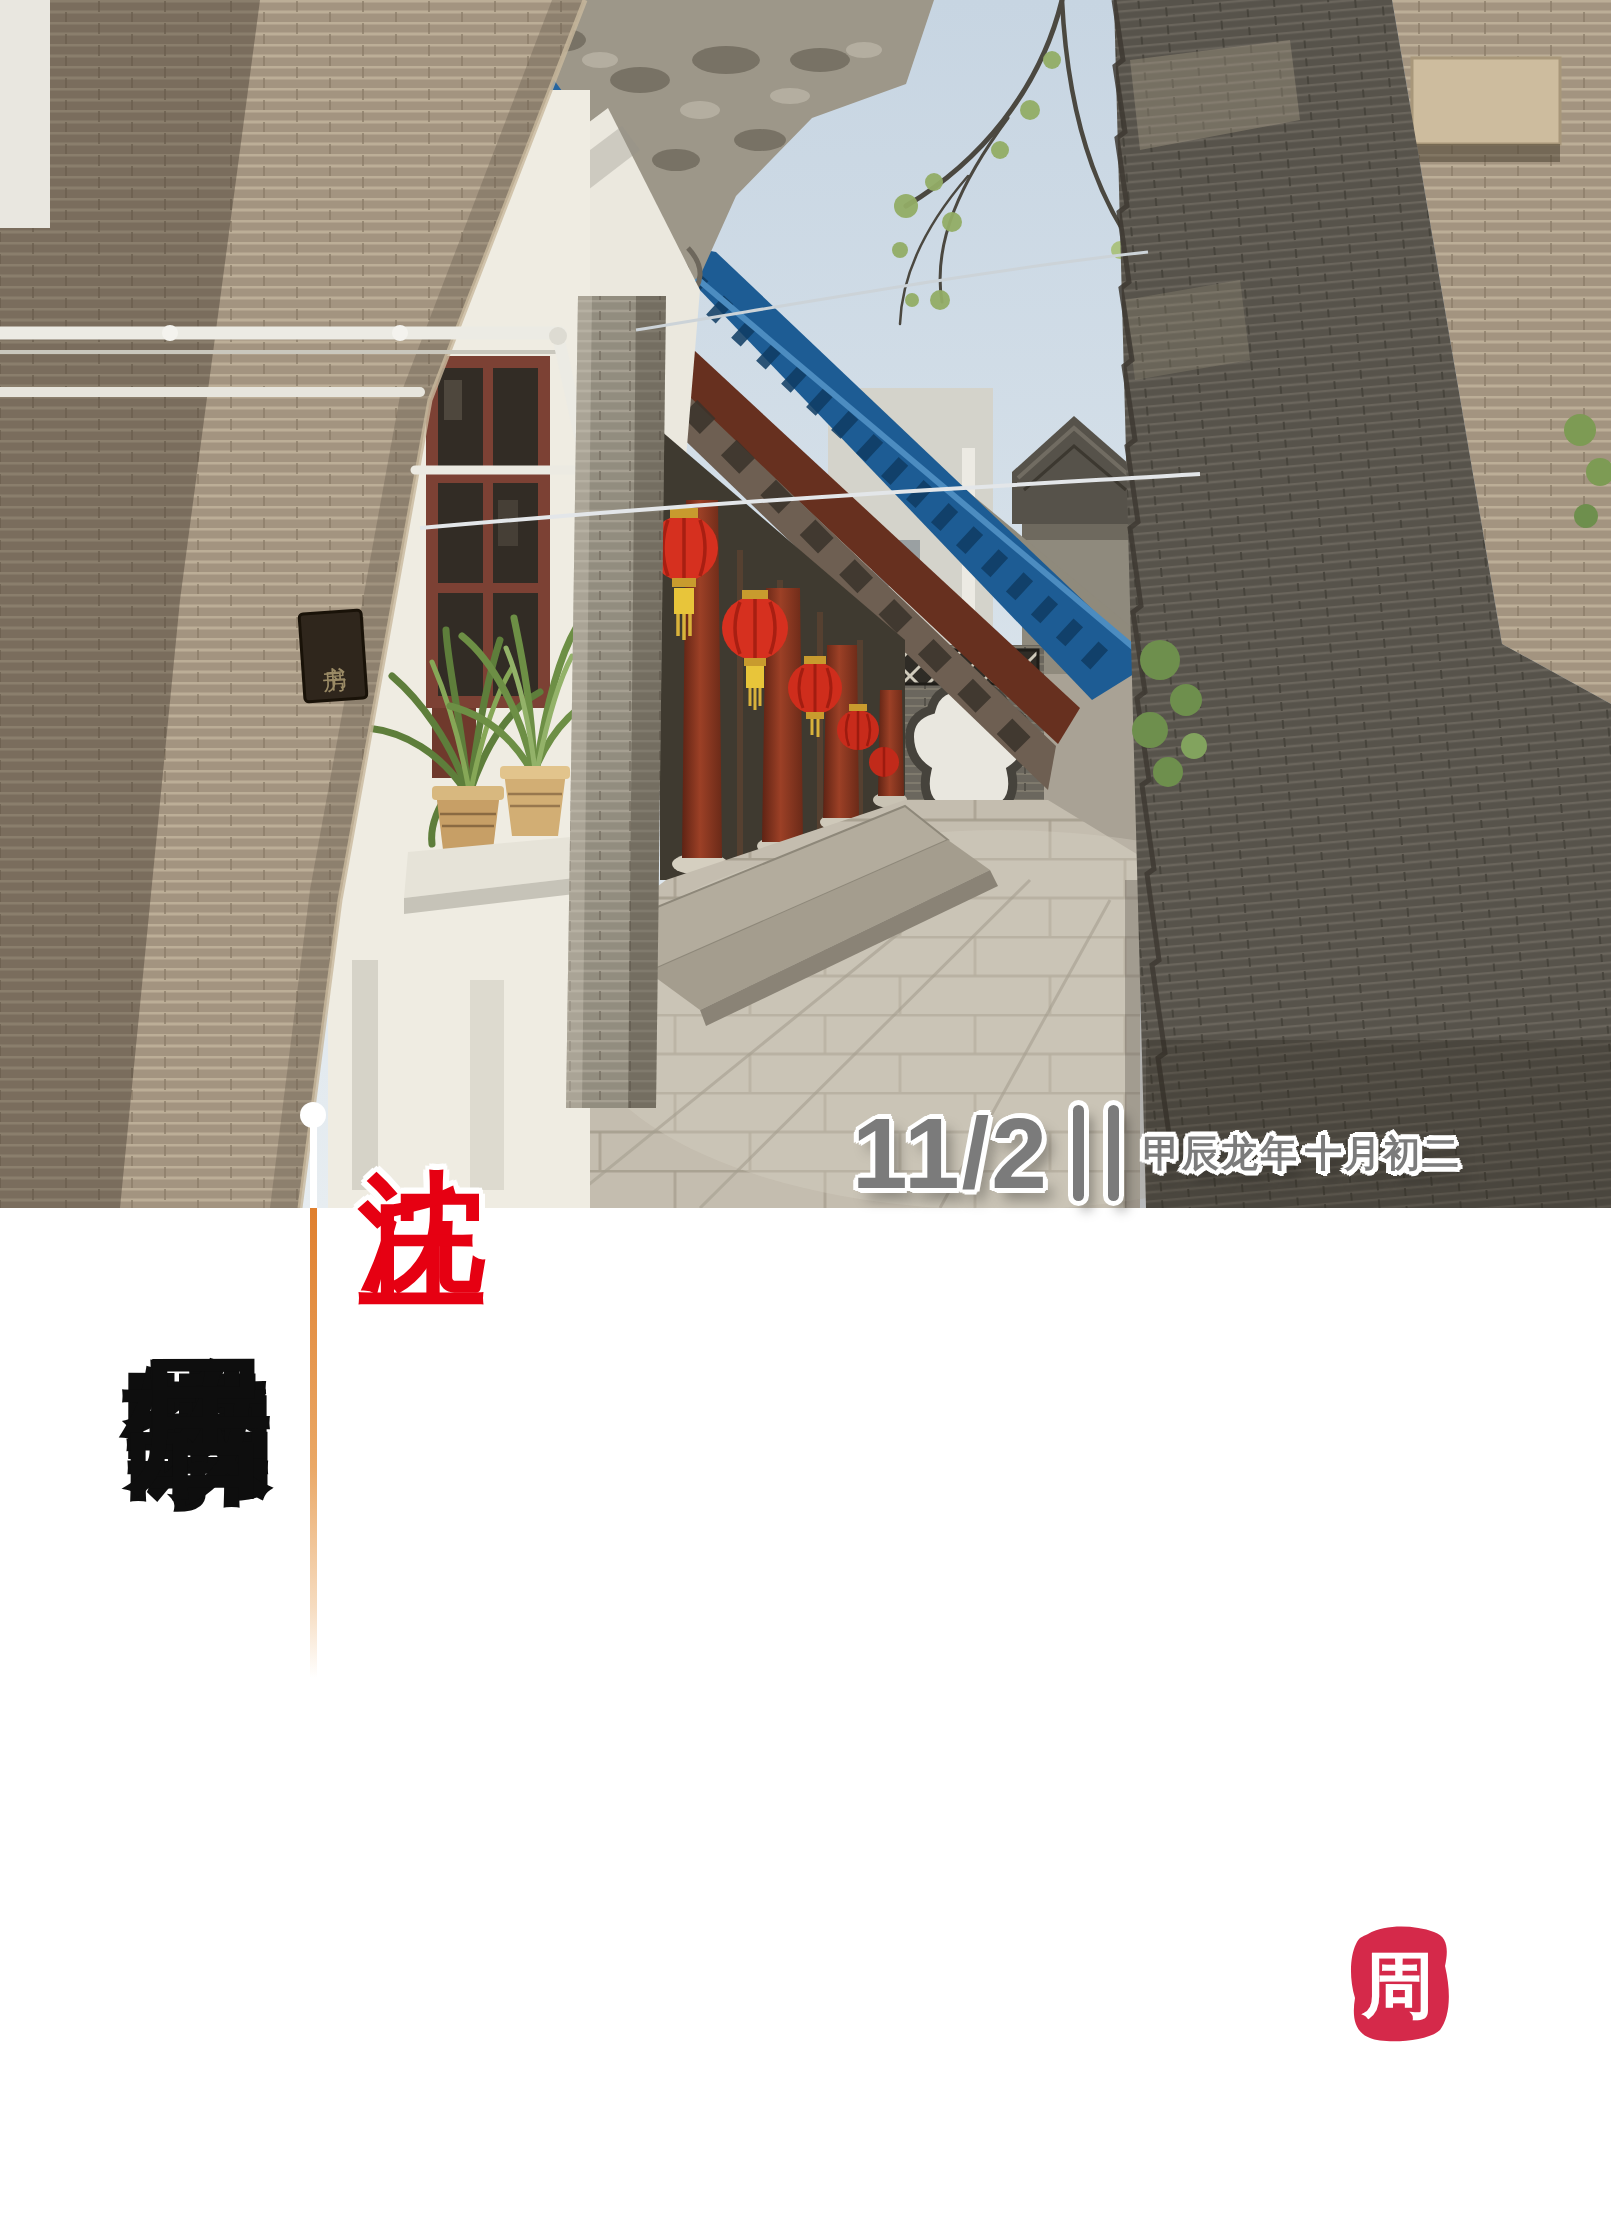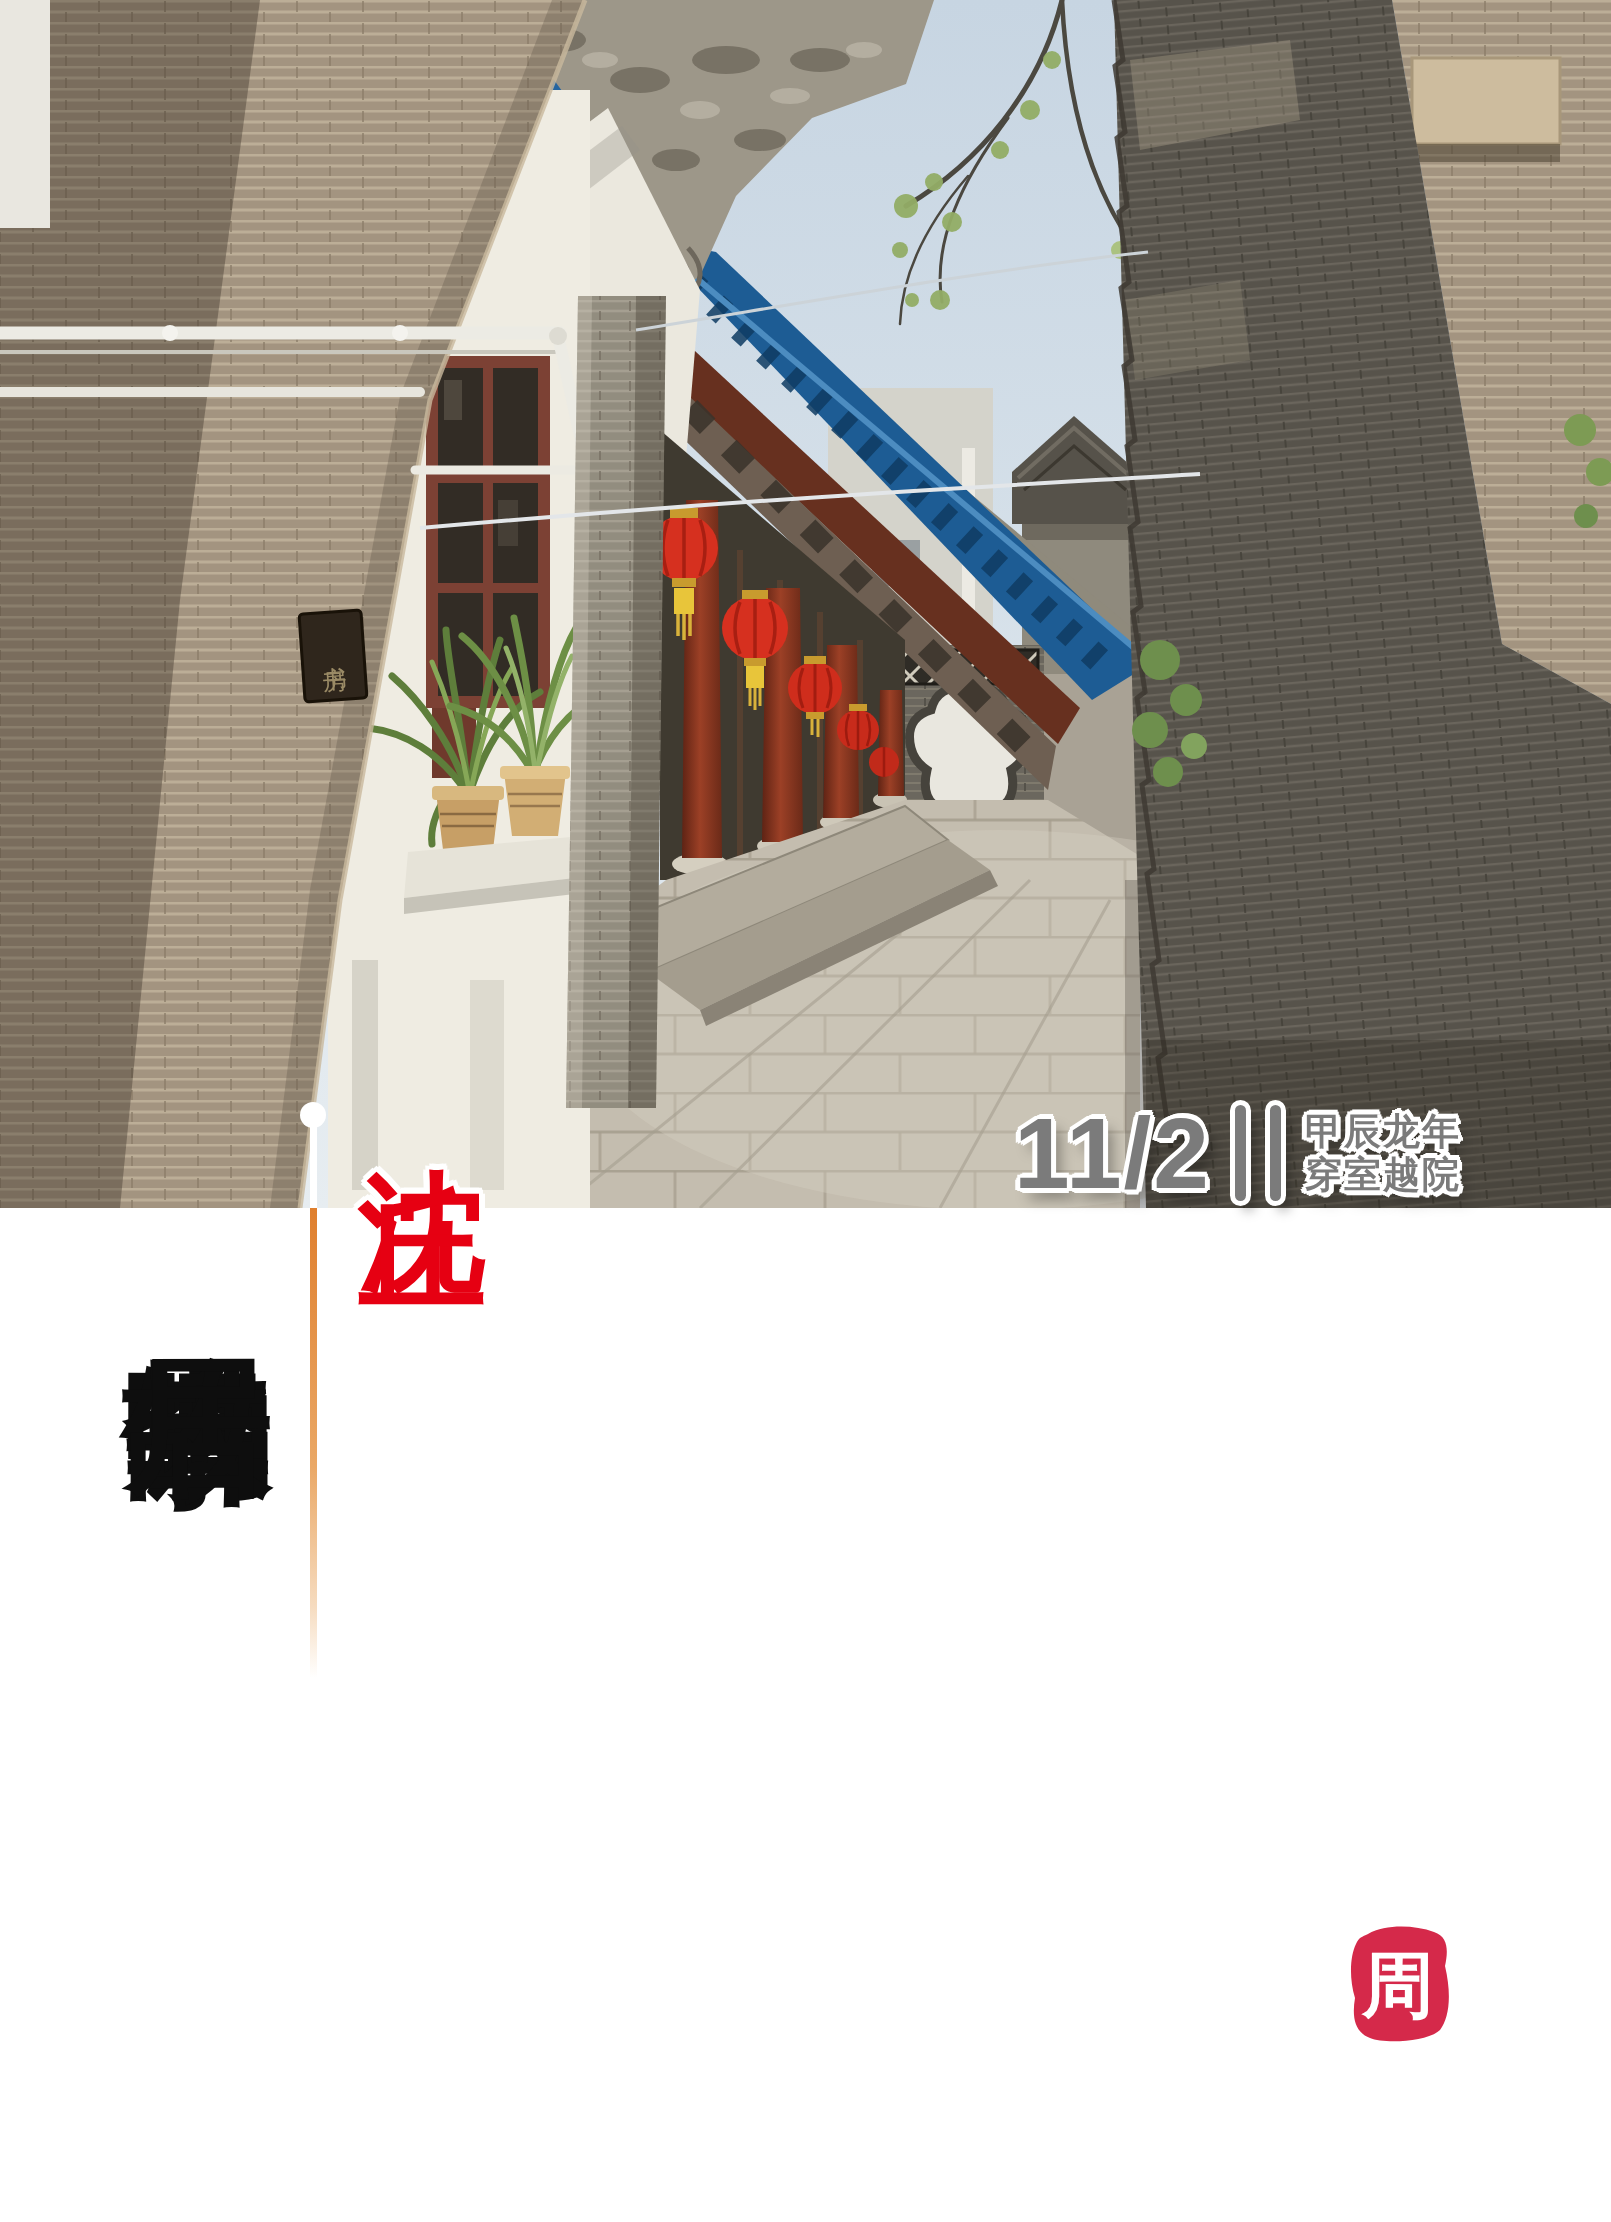--- a/index.html
+++ b/index.html
@@ -23,21 +23,21 @@
       3px 3px 0 #fff,-3px 3px 0 #fff,3px -3px 0 #fff,-3px -3px 0 #fff,
       5px 2px 0 #fff,-5px 2px 0 #fff,2px 5px 0 #fff,2px -5px 0 #fff,
       9px 11px 14px rgba(0,0,0,.35);
   }
   .date-num{font-size:100px; line-height:1; letter-spacing:2px;}
   .sep-bar{
     width:11px; height:96px; border-radius:6px; background:#7b7b7b;
     box-shadow:0 0 0 5px #fff, 8px 10px 12px rgba(0,0,0,.35);
   }
   .weekday{font-size:80px; line-height:1; letter-spacing:4px;}
-  .lunar{display:flex; flex-direction:column; gap:6px;}
+  .lunar{display:flex; flex-direction:row; gap:6px;}
   .lunar span{font-size:37px; line-height:1; letter-spacing:2px;}
 
   
   .marker-dot{position:absolute; left:300px; top:1102px; width:26px; height:26px;
     border-radius:50%; background:#ffffff;}
   .marker-line-white{position:absolute; left:310px; top:1114px; width:7px; height:94px; background:#ffffff;}
   .marker-line-orange{position:absolute; left:310px; top:1208px; width:7px; height:470px;
     background:linear-gradient(180deg,#df7f2e 0%,#eaa866 55%,#f6dcc0 85%,rgba(246,220,192,0) 100%);}
 
   
@@ -392,21 +392,21 @@
         <path d="M636 330 C820 300 1000 268 1148 252" stroke="#ccd3d8" stroke-width="3"></path>
       </g>
     </svg>
 
     <div class="date-overlay">
       <span class="date-num outline-w">11/2</span>
       <span class="sep-bar"></span>
       <span class="sep-bar"></span>
       <span class="lunar">
         <span class="outline-w">甲辰龙年</span>
-        <span class="outline-w">穿室越院</span>
+        <span class="outline-w">十月初二</span>
       </span>
     </div>
   </div>
 
   <div class="marker-dot"></div>
   <div class="marker-line-white"></div>
   <div class="marker-line-orange"></div>
 
   <div class="location-label">沈丘</div>
 

